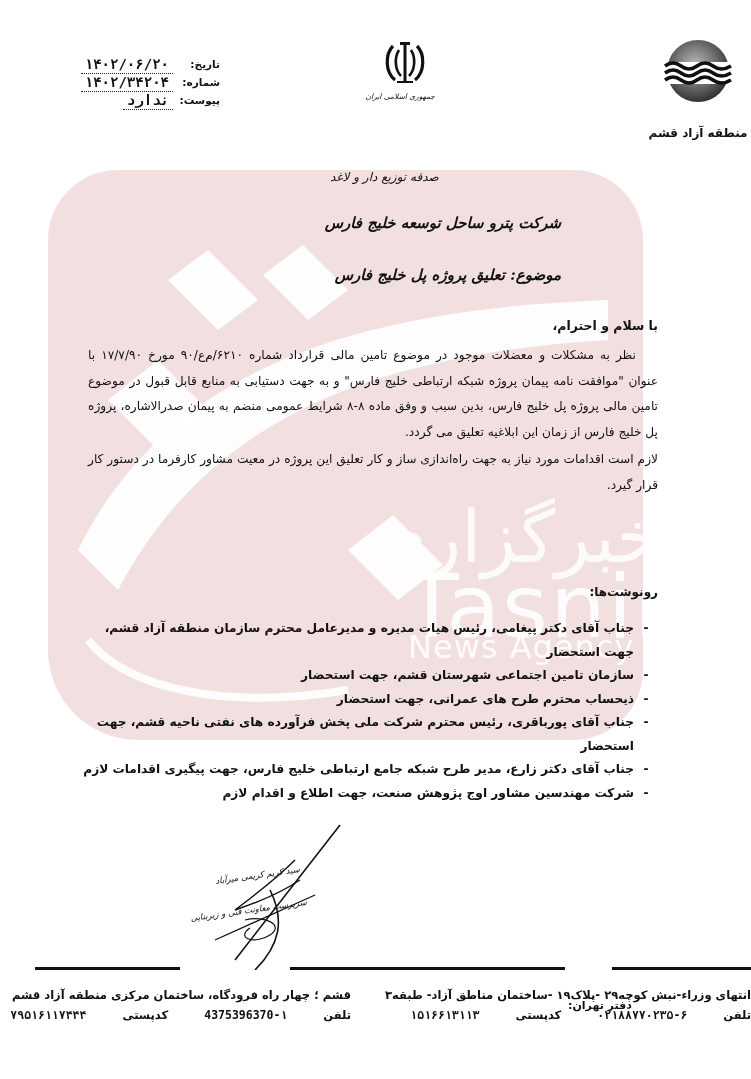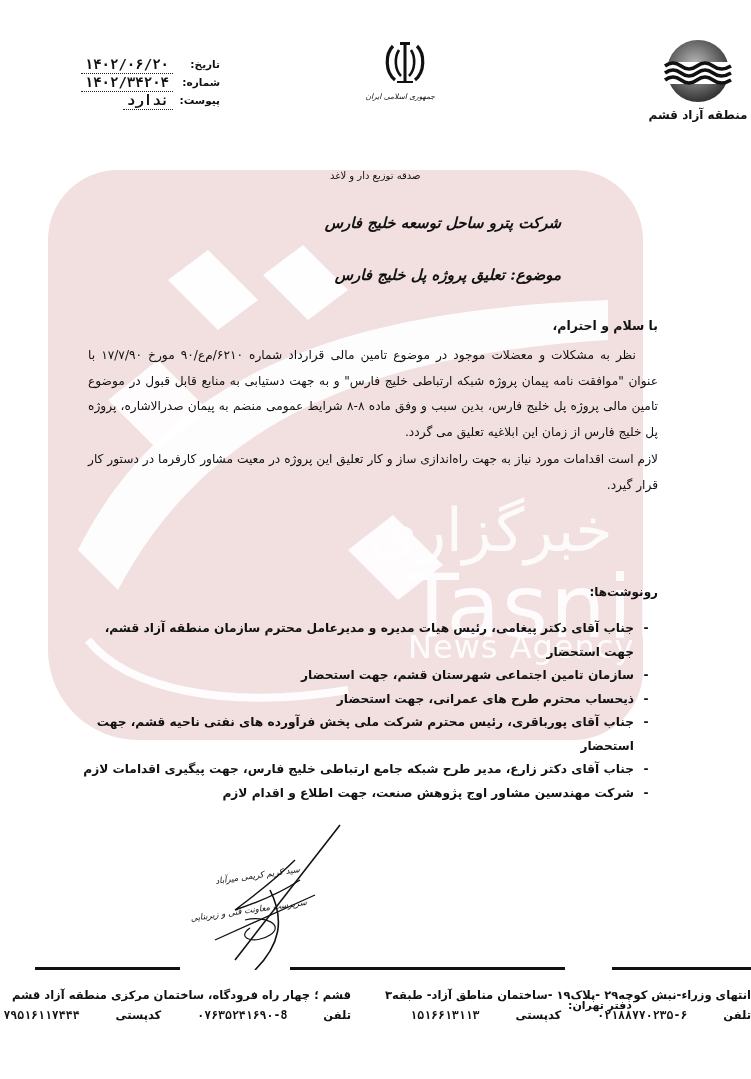--- a/index.html
+++ b/index.html
@@ -13,31 +13,31 @@
   
   .meta { left:40px; top:56px; width:180px; direction:rtl; font-size:10.5px; font-weight:bold; line-height:17px; }
   .meta-row { display:flex; justify-content:flex-start; gap:3px; white-space:nowrap; }
   .meta-label { min-width:44px; }
   .meta-value { border-bottom:1px dotted #222; padding:0 4px; direction:ltr; font-family:"DejaVu Sans Mono", monospace; font-size:14px; letter-spacing:0.5px; }
 
   .emblem { left:375px; top:40px; width:60px; text-align:center; }
   .emblem-caption { font-size:7.5px; font-style:italic; margin-top:2px; white-space:nowrap; }
 
   .logo { left:648px; top:38px; width:100px; text-align:center; }
-  .logo-caption { font-size:12px; font-weight:bold; margin-top:0; white-space:nowrap; letter-spacing:-0.3px; }
+  .logo-caption { font-size:12px; font-weight:bold; margin-top:18px; white-space:nowrap; letter-spacing:-0.3px; }
 
   
   .wm-card { left:48px; top:170px; width:595px; height:570px; background:#f2e0e1; border-radius:70px 70px 70px 90px; }
   .wm-svg { left:48px; top:170px; width:595px; height:570px; }
-  .wm-fa { left:370px; top:495px; font-size:60px; color:#ffffff; opacity:0.85; font-weight:300; letter-spacing:4px; direction:rtl; }
+  .wm-fa { left:370px; top:495px; font-size:72px; color:#ffffff; opacity:0.85; font-weight:300; letter-spacing:4px; direction:rtl; }
   .wm-en { left:405px; top:555px; font-size:88px; color:#ffffff; opacity:0.9; direction:ltr; letter-spacing:2px; font-family:"DejaVu Sans", sans-serif; }
   .wm-en2 { left:408px; top:628px; font-size:32px; color:#ffffff; opacity:0.9; direction:ltr; letter-spacing:1px; }
 
   
-  .handwritten-top { left:330px; top:170px; font-size:10px; }
+  .handwritten-top { left:330px; top:170px; font-size:12px; font-style:italic; }
   .recipient { right:190px; top:214px; font-family:"DejaVu Serif", serif; font-style:italic; font-size:15px; font-weight:bold; }
   .subject { right:190px; top:266px; font-family:"DejaVu Serif", serif; font-style:italic; font-size:15px; font-weight:bold; }
   .greeting { right:93px; top:318px; font-size:12.5px; font-weight:bold; }
   .para { right:93px; width:570px; font-size:12.2px; font-weight:normal; line-height:25.5px; text-align:justify; text-align-last:right; }
   .p1 { top:343px; text-indent:22px; }
   .p2 { top:447px; }
 
   .cc-title { right:93px; top:585px; font-size:12px; font-weight:bold; }
   .cc-list { right:93px; top:617px; width:580px; list-style:none; margin:0; padding:0; font-size:12.2px; font-weight:bold; line-height:23.5px; }
   .cc-item { display:flex; align-items:flex-start; }
@@ -183,18 +183,18 @@
   <span class="gap"></span>
   <span>کدپستی</span>
   <span class="gap"></span>
   <span class="foot-num">۱۵۱۶۶۱۳۱۱۳</span>
 </div>
 
 <div class="abs foot qeshm-addr">قشم ؛ چهار راه فرودگاه، ساختمان مرکزی منطقه آزاد قشم</div>
 <div class="abs foot qeshm-tel">
   <span>تلفن</span>
   <span class="gap"></span>
-  <span class="foot-num">۰۷۶۳۵۲۴۱۶۹۰-8</span>
+  <span class="foot-num">4375396370-۱</span>
   <span class="gap"></span>
   <span>کدپستی</span>
   <span class="gap"></span>
   <span class="foot-num">۷۹۵۱۶۱۱۷۴۴۴</span>
 </div>
 
 </body></html>

